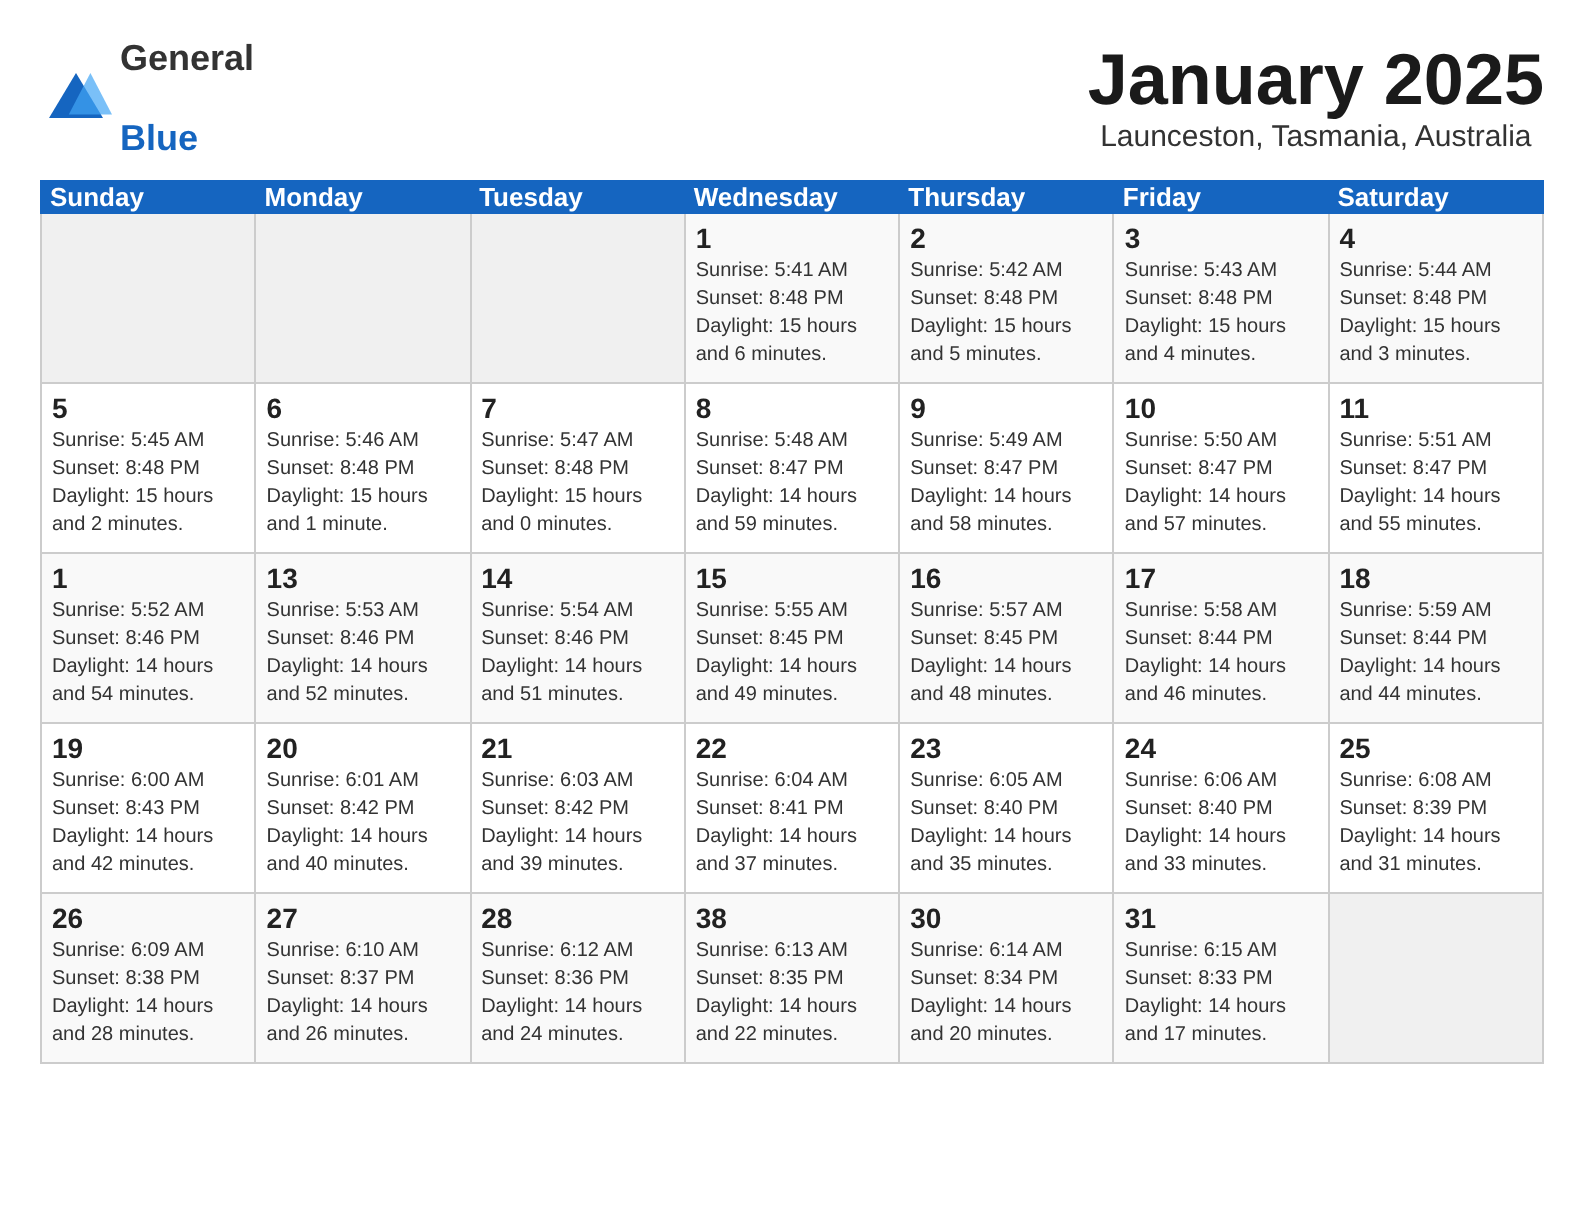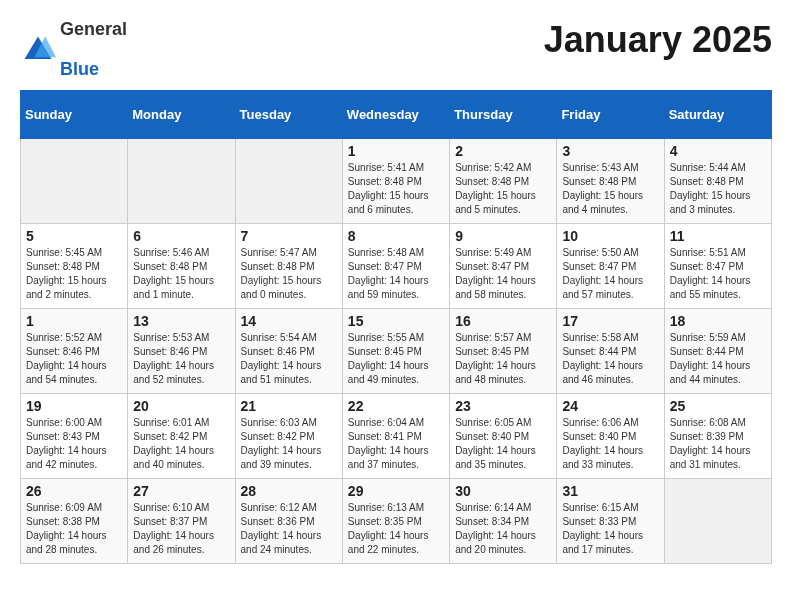--- a/index.html
+++ b/index.html
@@ -57,21 +57,21 @@
     table {
       width: 100%;
       border-collapse: collapse;
       table-layout: fixed;
     }
     thead tr th {
       background-color: #1565c0;
       color: #fff;
       font-size: 13px;
       font-weight: bold;
-      padding: 16px 4px;
+      padding: 0 4px;
       text-align: left;
       border: 1px solid #1565c0;
     }
     tbody tr td {
       border: 1px solid #ccc;
       vertical-align: top;
       padding: 4px 5px;
       font-size: 10.5px;
       color: #222;
       height: 85px;
@@ -106,20 +106,21 @@
       <polygon points="20,5 35,30 5,30" fill="#1565c0"></polygon>
       <polygon points="28,5 40,28 16,28" fill="#42a5f5" opacity="0.7"></polygon>
     </svg>
     <div class="logo-text">
       <span class="logo-general">General</span>
       <span class="logo-blue">Blue</span>
     </div>
   </div>
   <div class="title-block">
     <div class="month-title">January 2025</div>
+    <div class="location">Launceston, Tasmania, Australia</div>
   </div>
 </div>
 
 <table>
   <thead>
     <tr>
     <th>Sunday</th>
         <th>Monday</th>
         <th>Tuesday</th>
         <th>Wednesday</th>
@@ -247,21 +248,21 @@
         </td>
         <td>
           <span class="day-num">27</span>
           <div class="cell-info">Sunrise: 6:10 AM<br>Sunset: 8:37 PM<br>Daylight: 14 hours and 26 minutes.</div>
         </td>
         <td>
           <span class="day-num">28</span>
           <div class="cell-info">Sunrise: 6:12 AM<br>Sunset: 8:36 PM<br>Daylight: 14 hours and 24 minutes.</div>
         </td>
         <td>
-          <span class="day-num">29</span>
+          <span class="day-num">38</span>
           <div class="cell-info">Sunrise: 6:13 AM<br>Sunset: 8:35 PM<br>Daylight: 14 hours and 22 minutes.</div>
         </td>
         <td>
           <span class="day-num">30</span>
           <div class="cell-info">Sunrise: 6:14 AM<br>Sunset: 8:34 PM<br>Daylight: 14 hours and 20 minutes.</div>
         </td>
         <td>
           <span class="day-num">31</span>
           <div class="cell-info">Sunrise: 6:15 AM<br>Sunset: 8:33 PM<br>Daylight: 14 hours and 17 minutes.</div>
         </td>

